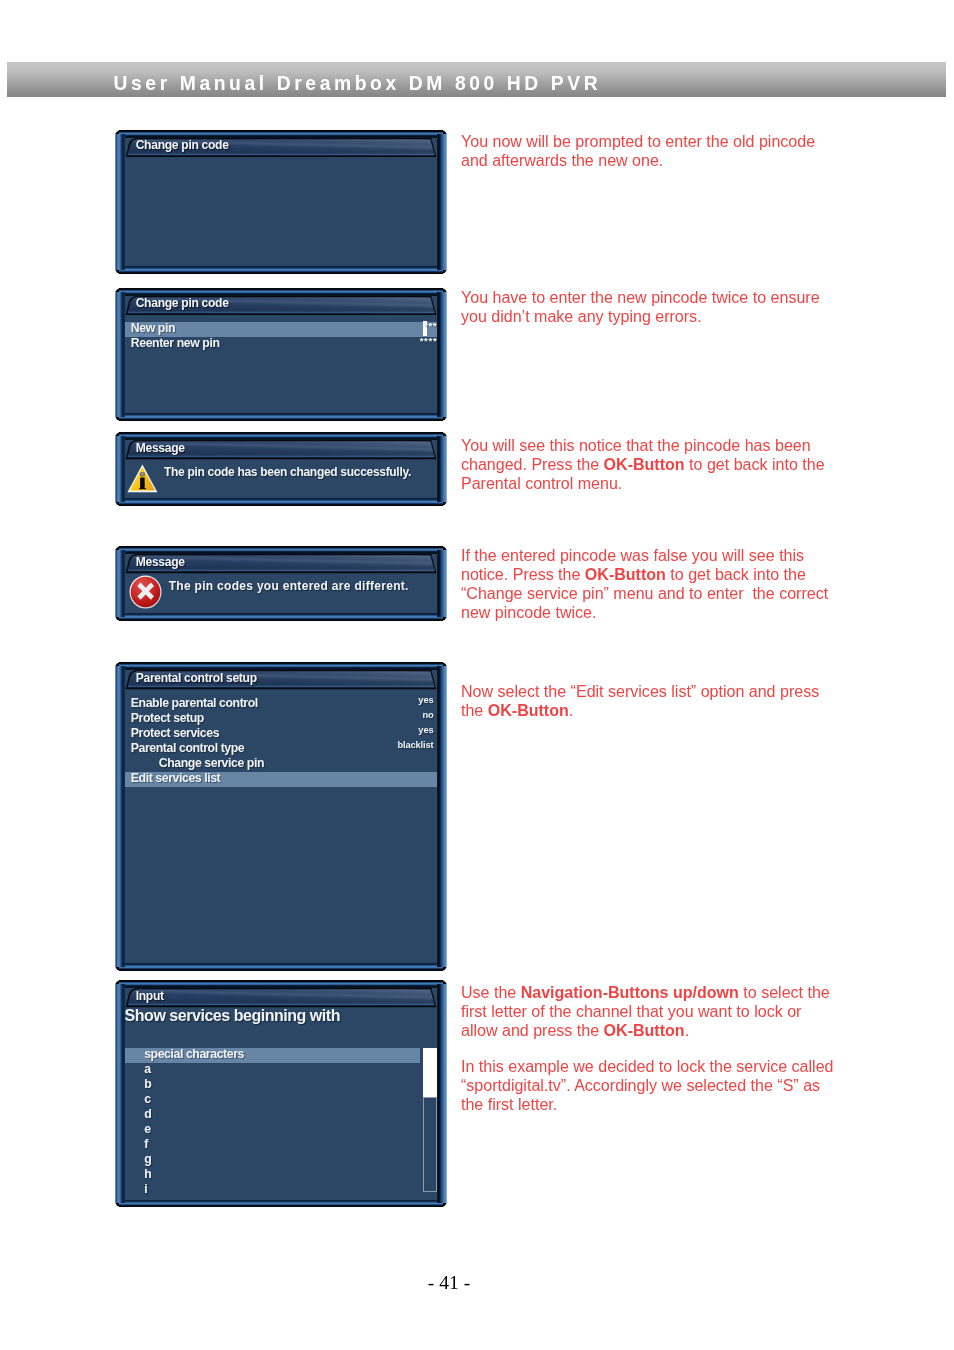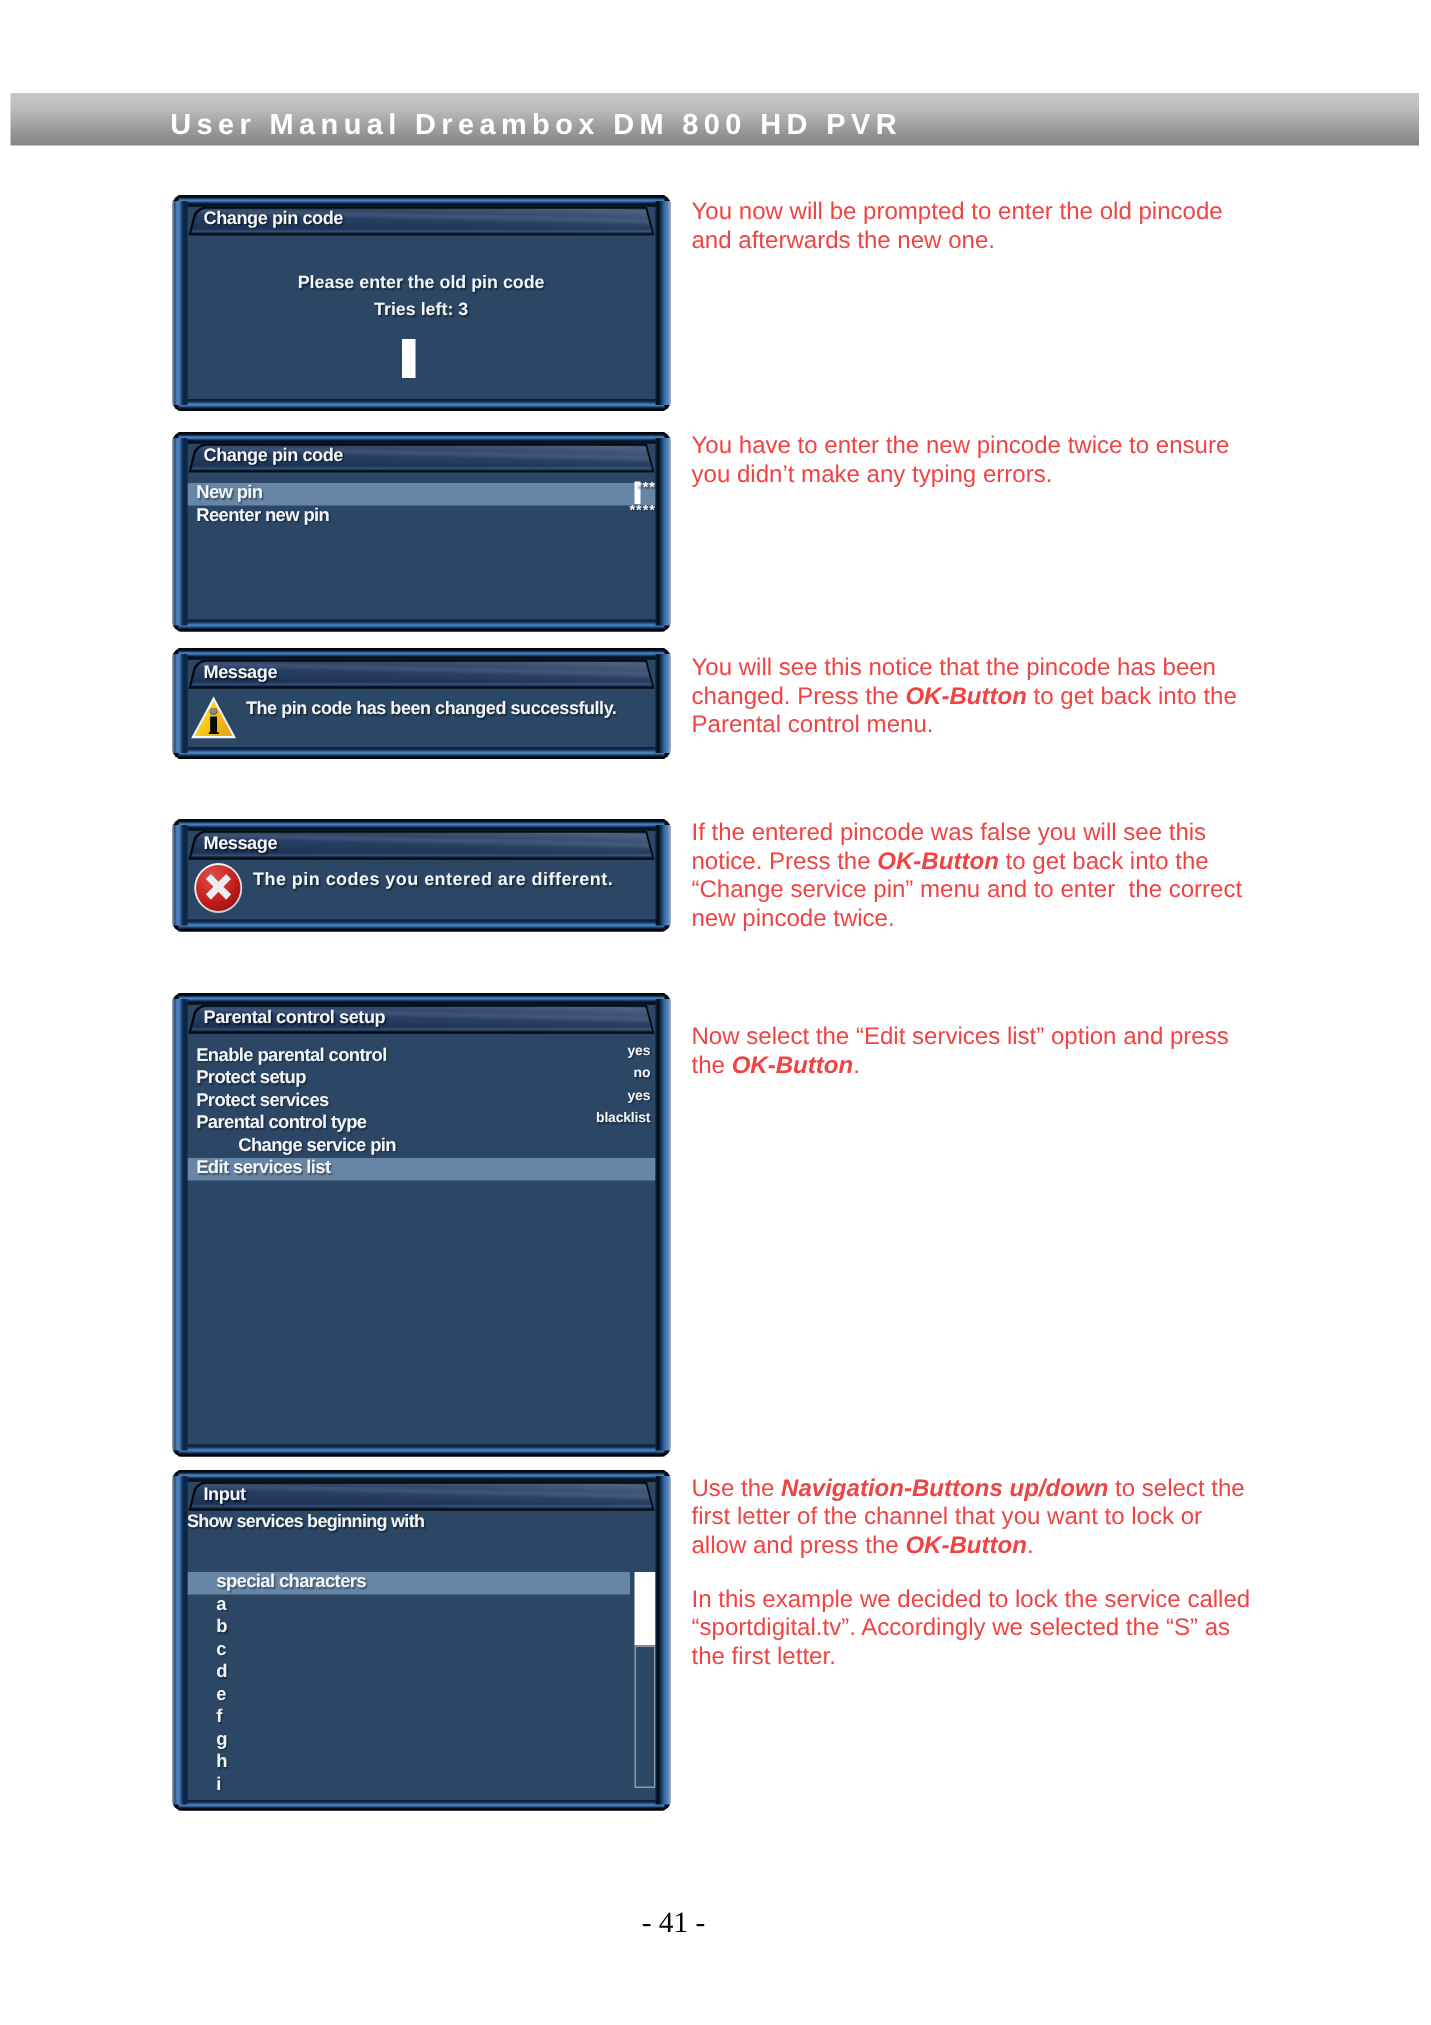--- a/index.html
+++ b/index.html
@@ -12,21 +12,21 @@
 
   
   .header{position:absolute;left:7px;top:62px;width:939px;height:35px;
           background:linear-gradient(180deg,#c6c6c6 0%,#c3c3c3 12%,#bdbdbd 28%,#ababab 50%,#9a9a9a 70%,#8d8d8d 88%,#868686 100%);}
   .header-title{position:absolute;left:106.5px;top:10px;font-size:19.3px;font-weight:bold;
           color:#ffffff;letter-spacing:3.60px;white-space:pre;line-height:24px;}
 
   
   .para{position:absolute;font-size:16.05px;line-height:18.9px;color:#ef4444;
         font-family:"Liberation Sans",sans-serif;}
-  .para b{font-weight:bold;font-style:italic;}
+  .para b{font-weight:bold;}
 
   
   .pageno{position:absolute;left:0;top:1272px;width:898px;text-align:center;
           font-family:"Liberation Serif",serif;font-size:19.6px;letter-spacing:0px;color:#000;white-space:pre;}
 
   
   .dlg{position:absolute;}
   
   .dlg .outline{position:absolute;left:0;top:0;right:0;bottom:0;
        border-radius:6px;background:#05070c;}
@@ -115,25 +115,20 @@
               <stop offset="0.70" stop-color="#ffffff" stop-opacity="0"></stop>
               <stop offset="1" stop-color="#ffffff" stop-opacity="0"></stop>
             </linearGradient>
           </defs>
           <path d="M10.2 0 C6.4 1.6 4.6 3.6 3.9 6.2 L0.6 20.6 L311.4 20.6 L306.4 0 Z" fill="#05090f"></path>
           <path d="M11.6 1.3 C8.0 2.7 6.1 4.6 5.4 7.0 L2.3 19.4 L310.0 19.4 L305.4 1.3 Z" fill="url(#tbg)"></path>
           <path d="M11.6 1.3 C8.0 2.7 6.1 4.6 5.4 7.0 L2.3 19.4 L310.0 19.4 L305.4 1.3 Z" fill="url(#tbgl)"></path>
           <path d="M11.6 1.3 C8.0 2.7 6.1 4.6 5.4 7.0 L2.3 19.4 L310.0 19.4 L305.4 1.3 Z" fill="url(#tbgl2)"></path>
         </svg>
         <div class="title">Change pin code</div>
-      </div>
-      <div class="body">
-        <div class="dcenter" style="top:23px;">Please enter the old pin code</div>
-        <div class="dcenter" style="top:41px;">Tries left: 3</div>
-        <div class="caret" style="left:143px;top:68.5px;width:9.6px;height:26px;"></div>
       </div>
     </div>
   </div>
 
   <div class="dlg" id="dlg2" style="left:115px;top:287.5px;width:332px;height:133.5px;">
     <div class="outline"></div>
     <div class="bezelT"></div>
     <div class="bezelB"></div>
     <div class="bezelL"></div>
     <div class="bezelR"></div>
@@ -443,21 +438,21 @@
             </linearGradient>
           </defs>
           <path d="M10.2 0 C6.4 1.6 4.6 3.6 3.9 6.2 L0.6 20.6 L311.4 20.6 L306.4 0 Z" fill="#05090f"></path>
           <path d="M11.6 1.3 C8.0 2.7 6.1 4.6 5.4 7.0 L2.3 19.4 L310.0 19.4 L305.4 1.3 Z" fill="url(#tbg)"></path>
           <path d="M11.6 1.3 C8.0 2.7 6.1 4.6 5.4 7.0 L2.3 19.4 L310.0 19.4 L305.4 1.3 Z" fill="url(#tbgl)"></path>
           <path d="M11.6 1.3 C8.0 2.7 6.1 4.6 5.4 7.0 L2.3 19.4 L310.0 19.4 L305.4 1.3 Z" fill="url(#tbgl2)"></path>
         </svg>
         <div class="title">Input</div>
       </div>
       <div class="body">
-        <div class="dtext" style="left:-0.2px;top:-1.1px;font-size:12px;letter-spacing:-0.47px;">Show services beginning with</div>
+        <div class="dtext" style="left:-0.2px;top:-1.1px;font-size:16px;letter-spacing:-0.47px;">Show services beginning with</div>
         <div class="row sel" style="top:40.2px;right:16.5px;">
           <div class="lbl" style="left:19.4px;">special characters</div>
         </div>
         <div class="row" style="top:55.25px;right:16.5px;">
           <div class="lbl" style="left:19.4px;">a</div>
         </div>
         <div class="row" style="top:70.3px;right:16.5px;">
           <div class="lbl" style="left:19.4px;">b</div>
         </div>
         <div class="row" style="top:85.35px;right:16.5px;">

